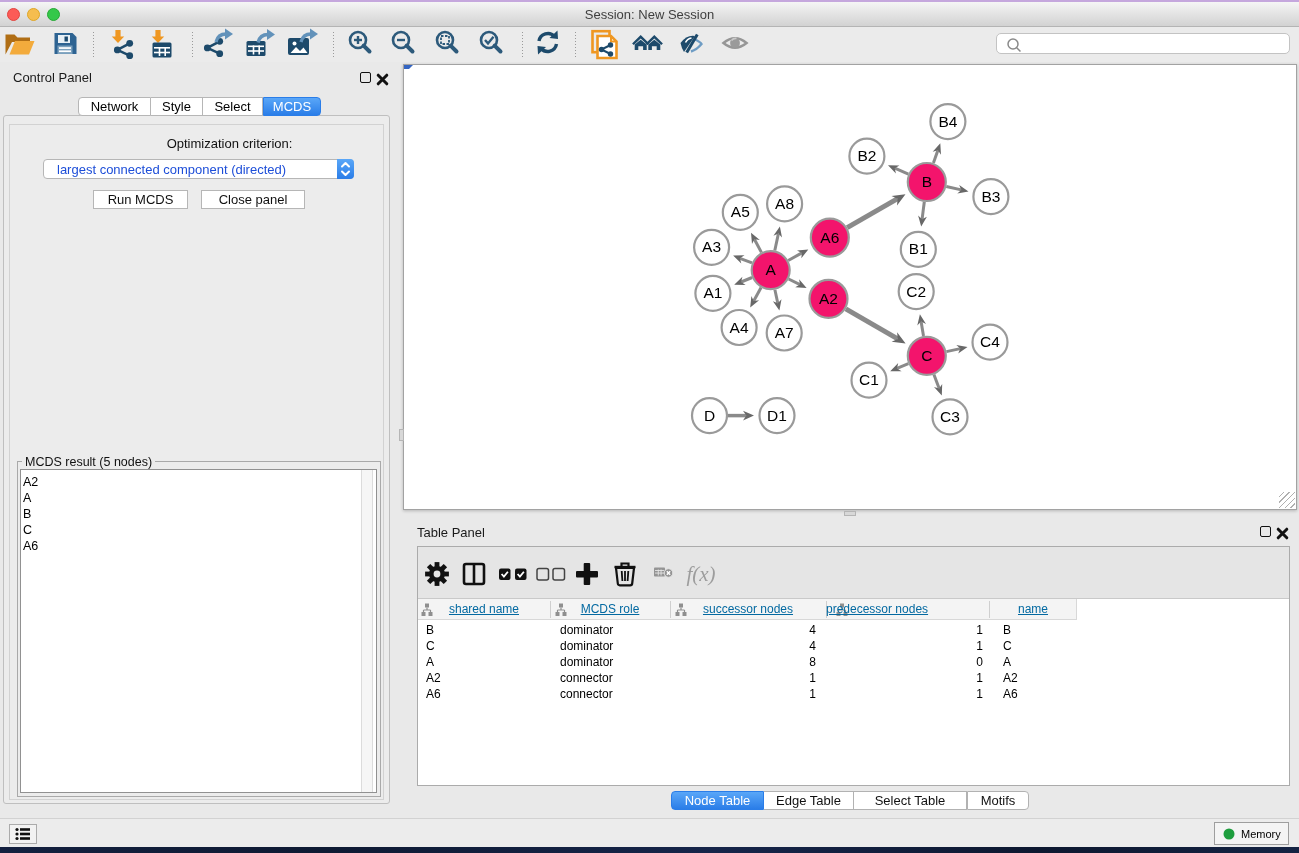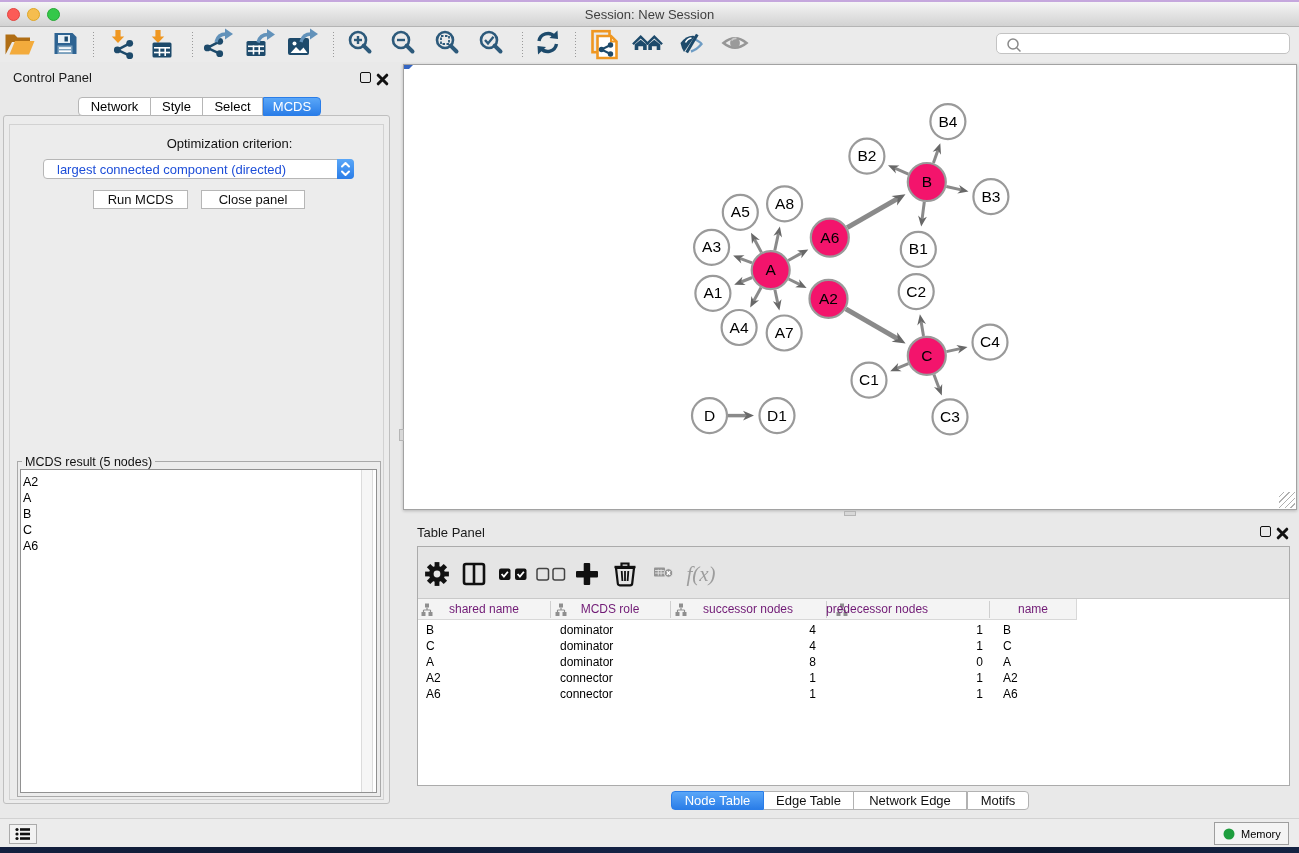--- a/index.html
+++ b/index.html
@@ -58,21 +58,21 @@
 .tl2 { position:absolute; width:12px; height:12px; border-radius:50%; top:4px; }
 #grip { position:absolute; right:1px; bottom:1px; width:16px; height:16px;
   background:repeating-linear-gradient(135deg, transparent 0 3px, #b0b0b0 3px 4px); }
 
 #tp-title { left:417px; top:525px; font-size:13px; color:#1a1a1a; }
 #tp-box { left:417px; top:546px; width:873px; height:240px; background:#fff; border:1px solid #ababab; }
 #tp-toolbar { position:absolute; left:0; top:0; width:871px; height:52px; background:#e5e5e5;
   border-bottom:1px solid #c9c9c9; }
 #tp-header { position:absolute; left:0; top:52px; width:659px; height:21px; background:#f4f4f4;
   border-bottom:1px solid #d8d8d8; border-right:1px solid #d8d8d8; }
-.hcell { position:absolute; top:0; height:21px; font-size:12px; color:#701a75; }
+.hcell { position:absolute; top:0; height:21px; font-size:12px; color:#0369a1;text-decoration:underline; }
 .hsep { position:absolute; top:2px; height:17px; width:1px; background:#cfcfcf; }
 .trow { position:absolute; font-size:12px; color:#000; line-height:16px; }
 .hico { position:absolute; top:0; }
 
 .btab { position:absolute; top:791px; height:19px; background:#fff; border:1px solid #b2b2b2;
   font-size:13px; color:#111; text-align:center; line-height:18px; }
 .btab.sel { background:linear-gradient(#5aa7f8,#2a7de8); color:#fff; border-color:#2a7de8; }
 
 #statusbar { left:0; top:818px; width:1299px; height:29px; background:#ececec; border-top:1px solid #d2d2d2; }
 #sb-btn { position:absolute; left:9px; top:824px; width:28px; height:20px; background:#f2f2f2;
@@ -393,21 +393,21 @@
   </div>
   <div class="trow" style="left:8px;  top:75px;  width:30px;">B<br>C<br>A<br>A2<br>A6</div>
   <div class="trow" style="left:142px;top:75px;  width:80px;">dominator<br>dominator<br>dominator<br>connector<br>connector</div>
   <div class="trow" style="left:330px;top:75px;  width:68px; text-align:right;">4<br>4<br>8<br>1<br>1</div>
   <div class="trow" style="left:497px;top:75px;  width:68px; text-align:right;">1<br>1<br>0<br>1<br>1</div>
   <div class="trow" style="left:585px;top:75px;  width:40px;">B<br>C<br>A<br>A2<br>A6</div>
 </div>
 
 <div class="btab sel" style="left:671px; width:93px; border-radius:4px 0 0 4px;">Node Table</div>
 <div class="btab" style="left:764px; width:90px; border-left:none;">Edge Table</div>
-<div class="btab" style="left:854px; width:113px; border-left:none;">Network Edge</div>
+<div class="btab" style="left:854px; width:113px; border-left:none;">Select Table</div>
 <div class="btab" style="left:967px; width:62px; border-radius:0 4px 4px 0;">Motifs</div>
 
 <div id="statusbar" class="abs"></div>
 <div id="sb-btn" class="abs">
     <svg width="26" height="18" style="position:absolute;left:0;top:0">
   <circle cx="7" cy="4.5" r="1.6" fill="#111"></circle>
       <rect x="10" y="3.2" width="10" height="2.6" fill="#111"></rect>
   <circle cx="7" cy="9" r="1.6" fill="#111"></circle>
       <rect x="10" y="7.7" width="10" height="2.6" fill="#111"></rect>
   <circle cx="7" cy="13.5" r="1.6" fill="#111"></circle>

